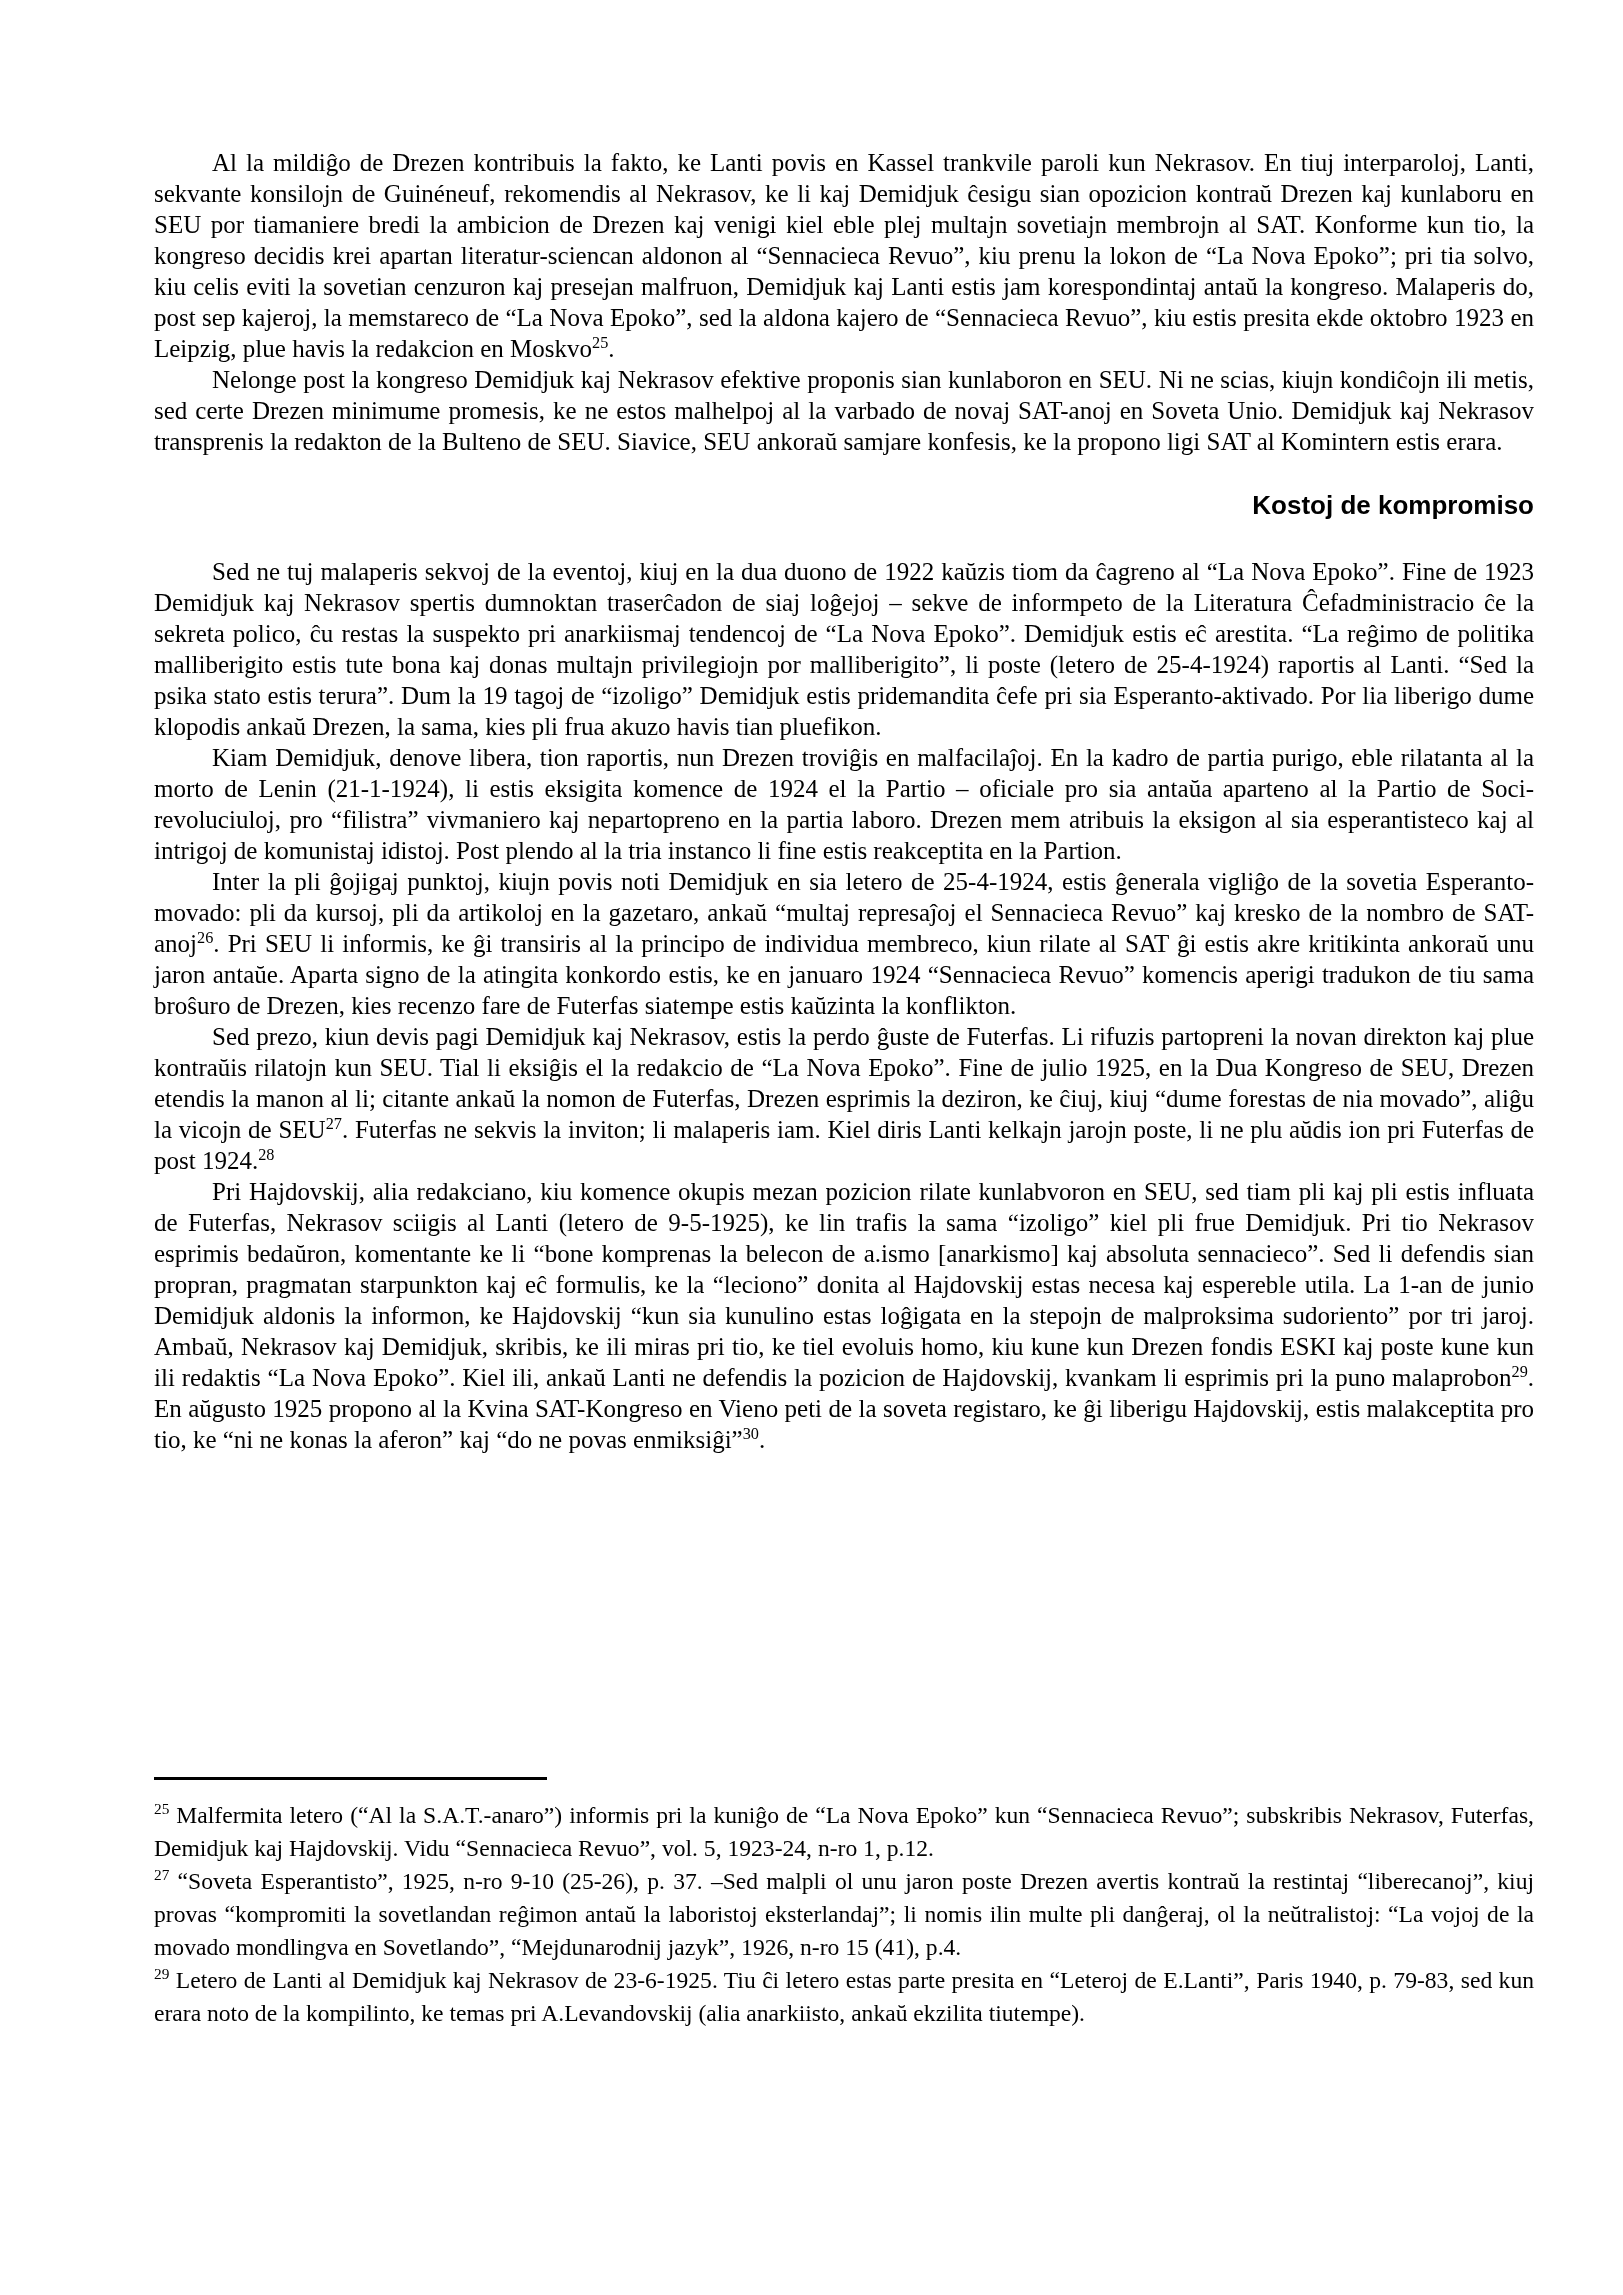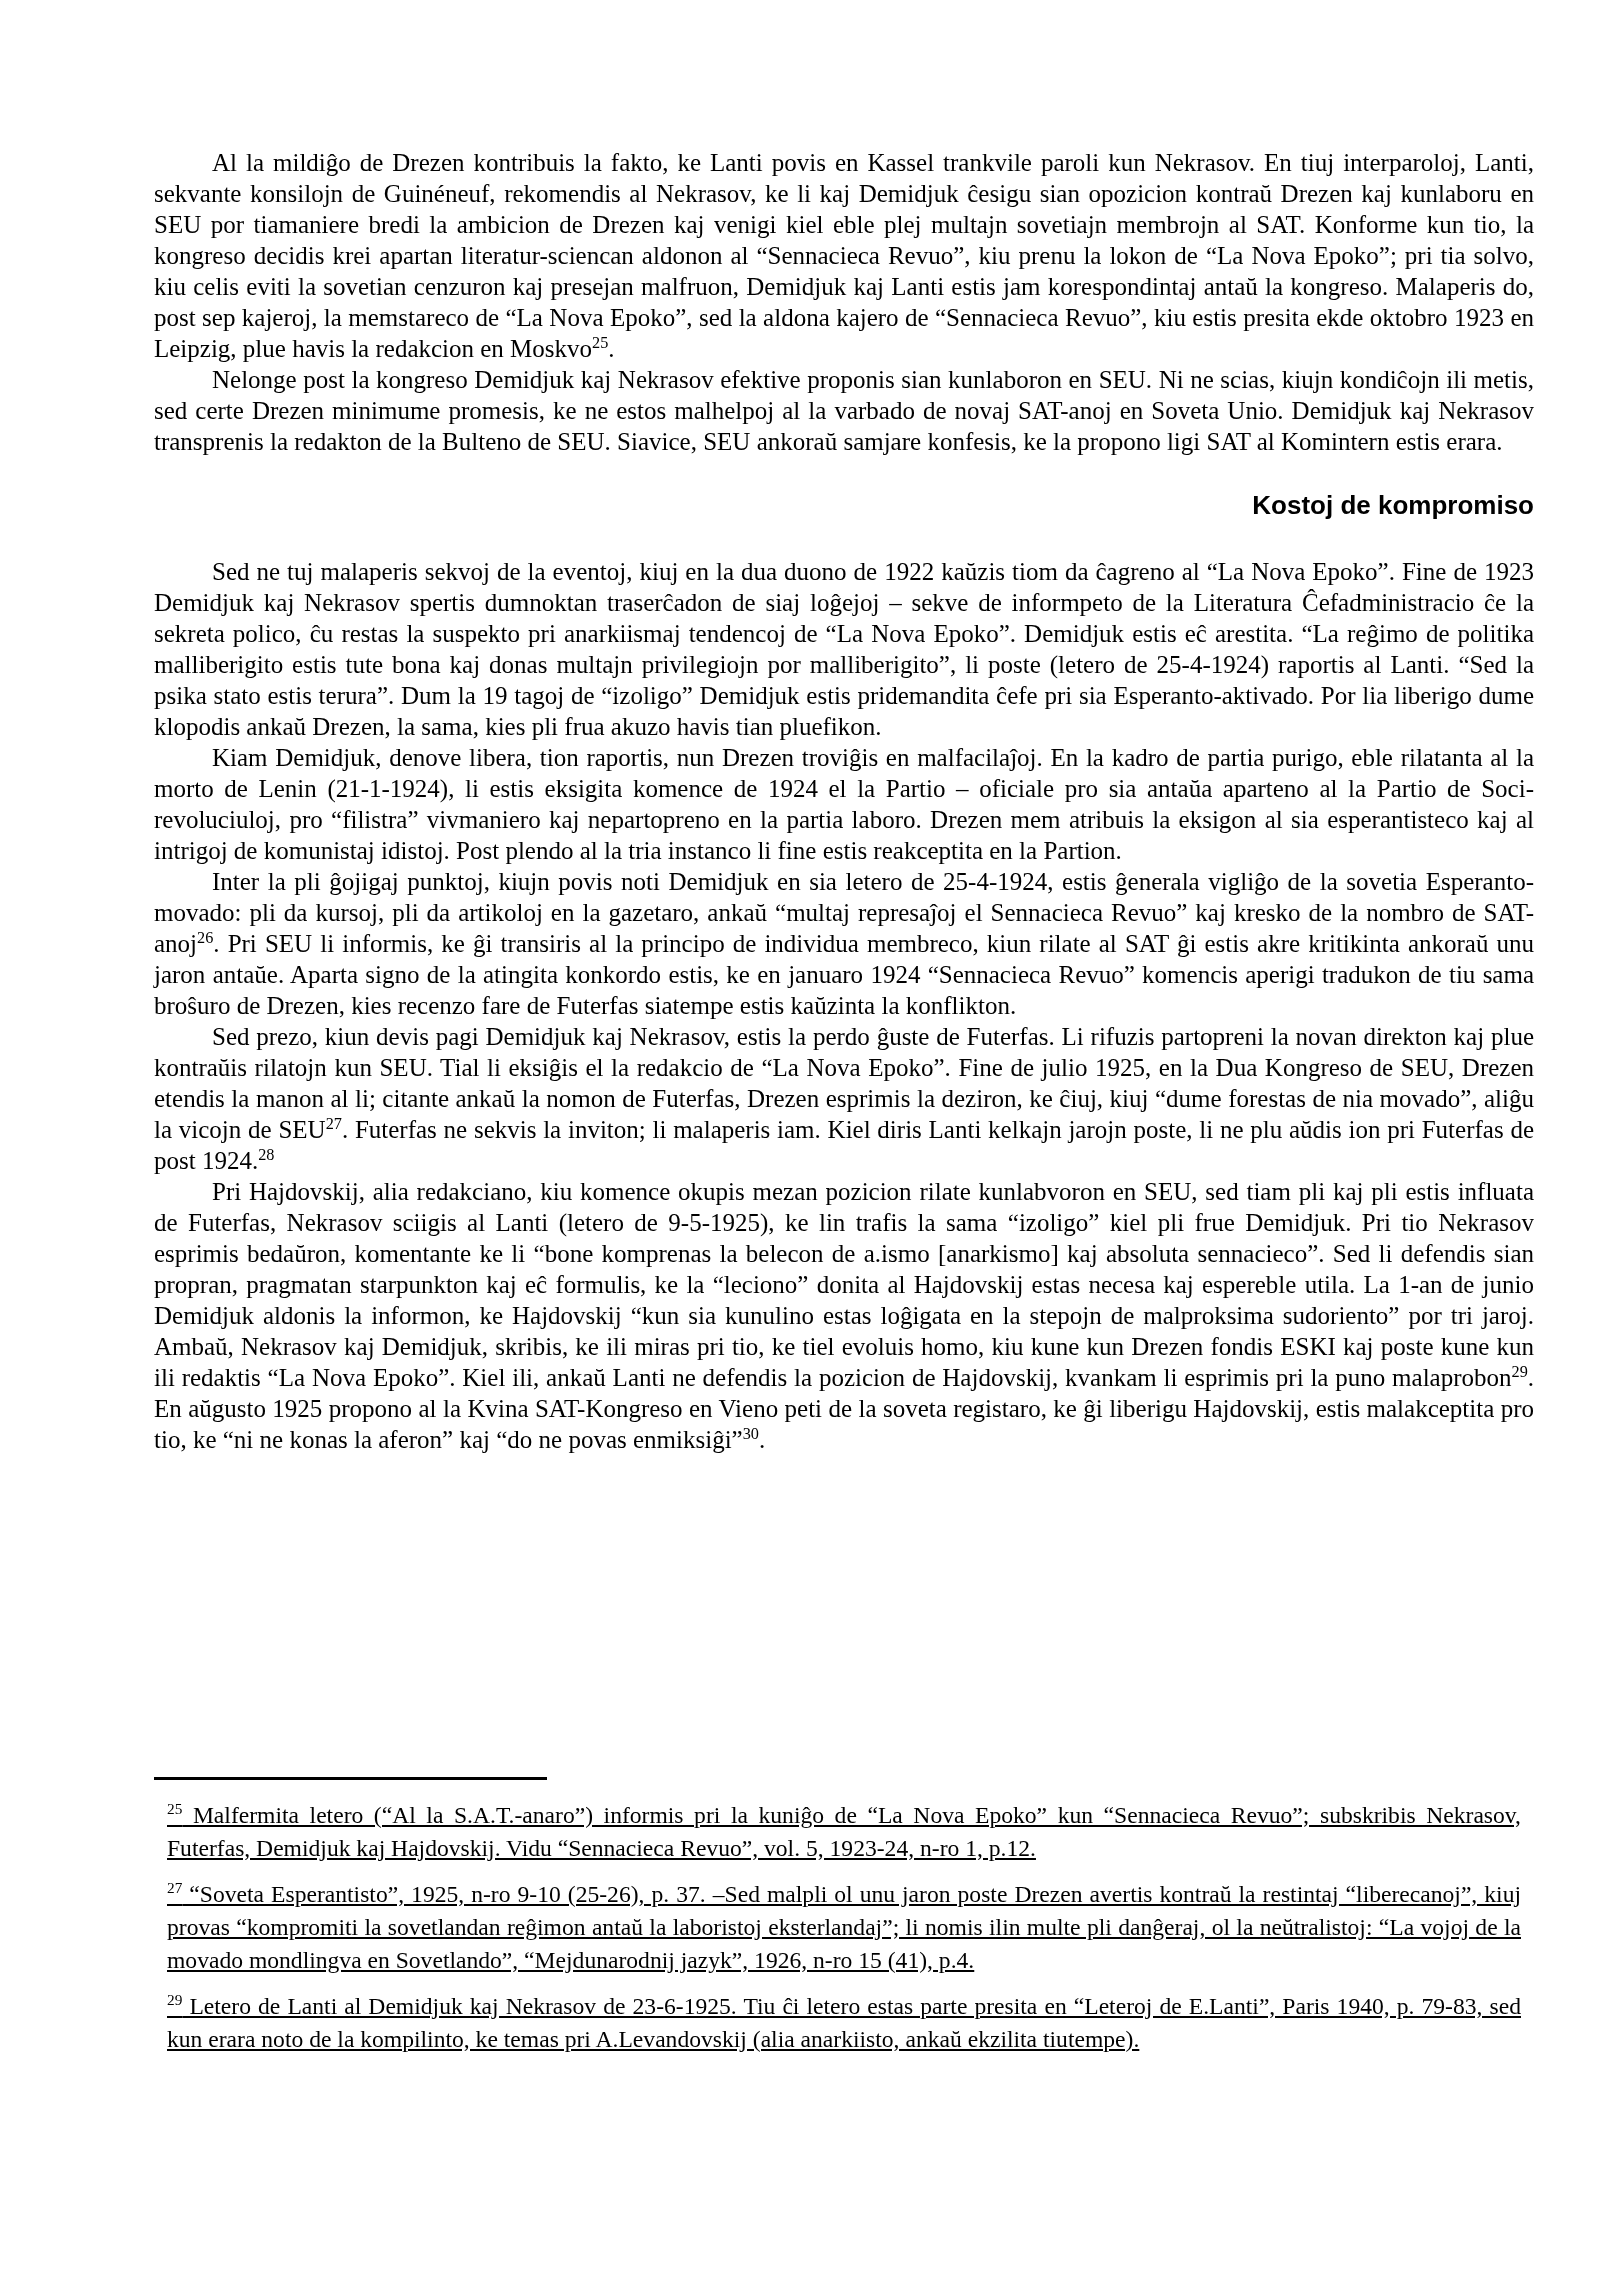--- a/index.html
+++ b/index.html
@@ -52,23 +52,22 @@
     line-height: 33px;
     text-align: justify;
   }
   .fn-rule {
     width: 393px;
     height: 3.3px;
     background: #000000;
     margin-bottom: 18.3px;
   }
   .footnotes p {
-    margin: 13px;
+    margin: 0;
     text-indent: 0;
-    text-decoration: underline;
   }
   .page-number {
     position: absolute;
     left: 0;
     top: 2160px;
     width: 100%;
     text-align: center;
     font-size: 26px;
     line-height: 31px;
     font-style: italic;

